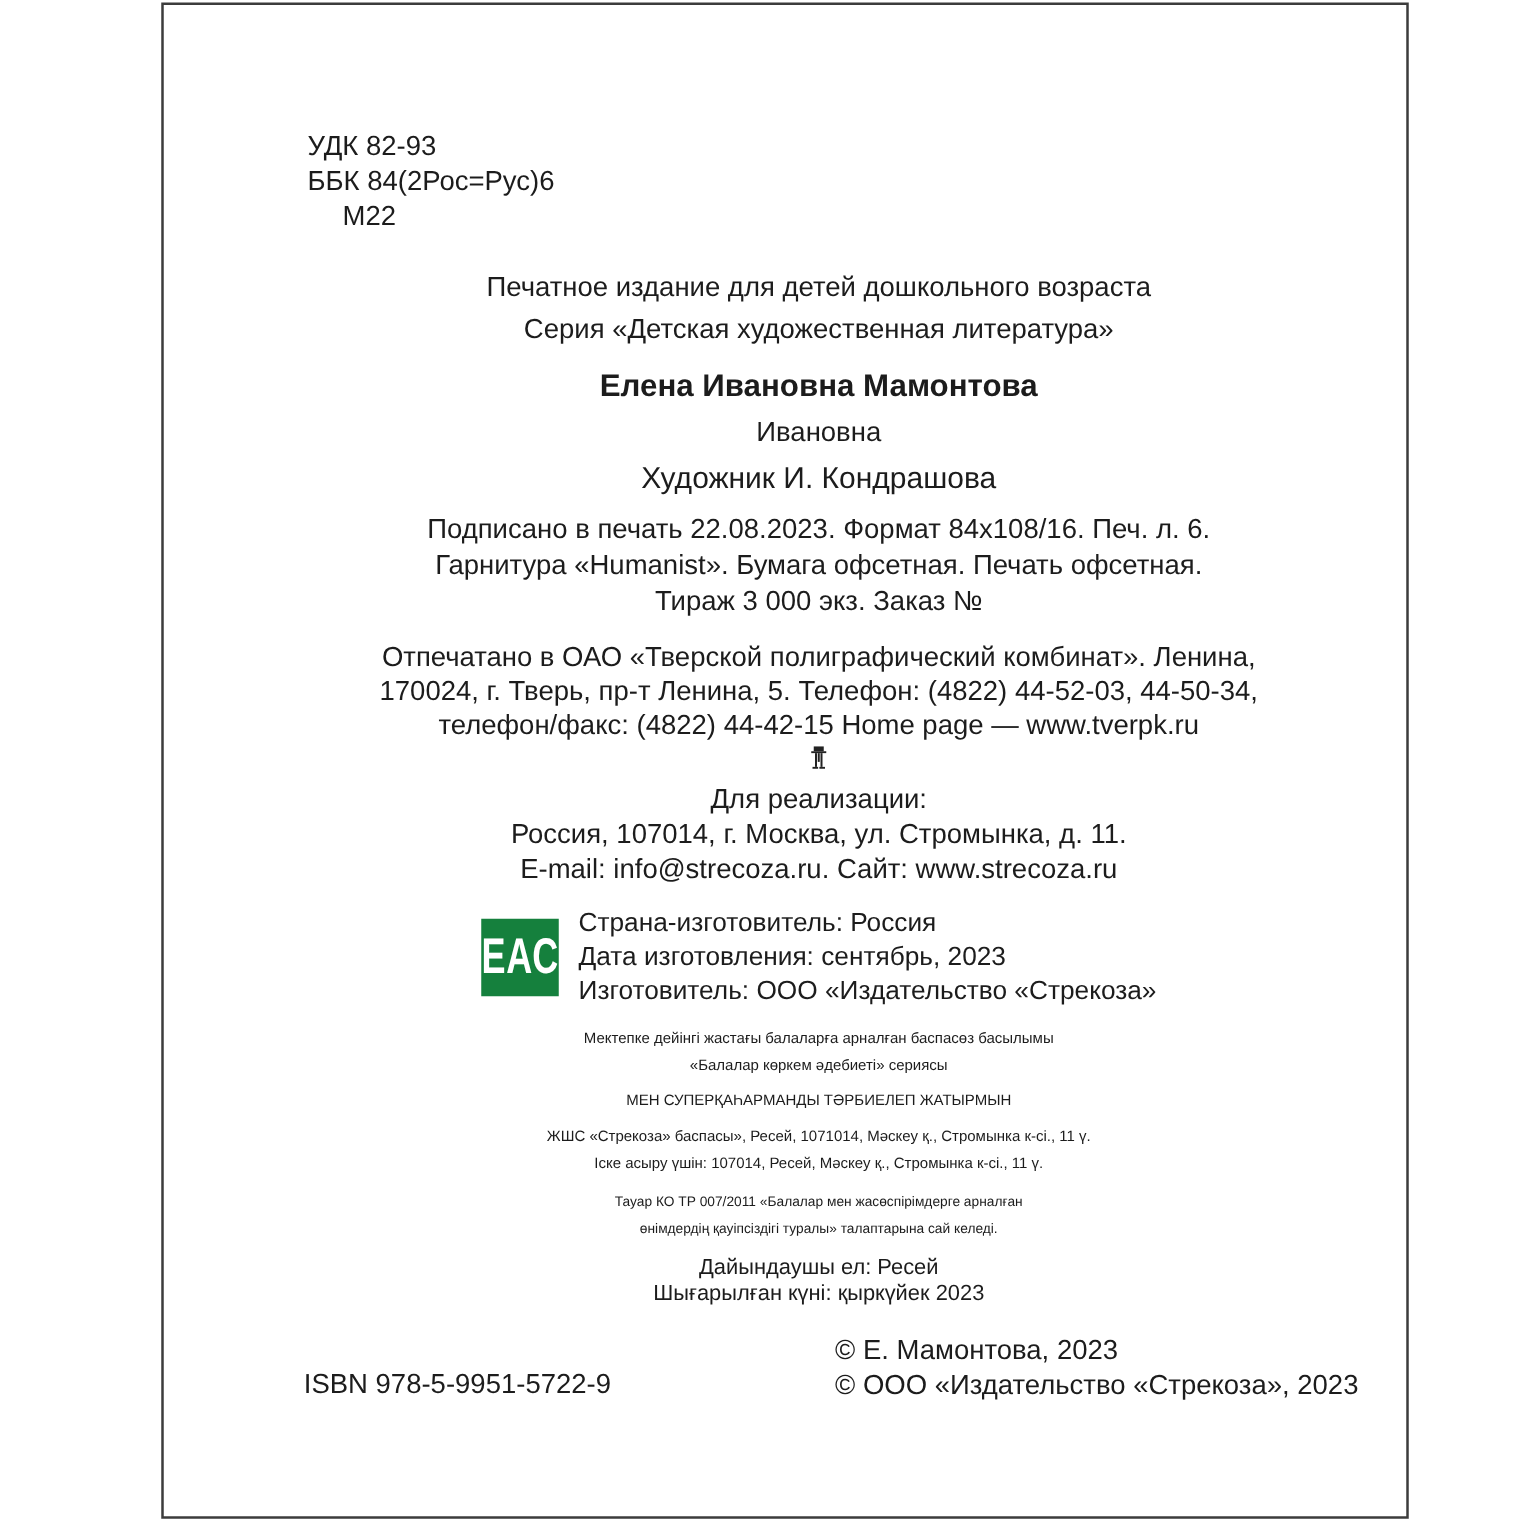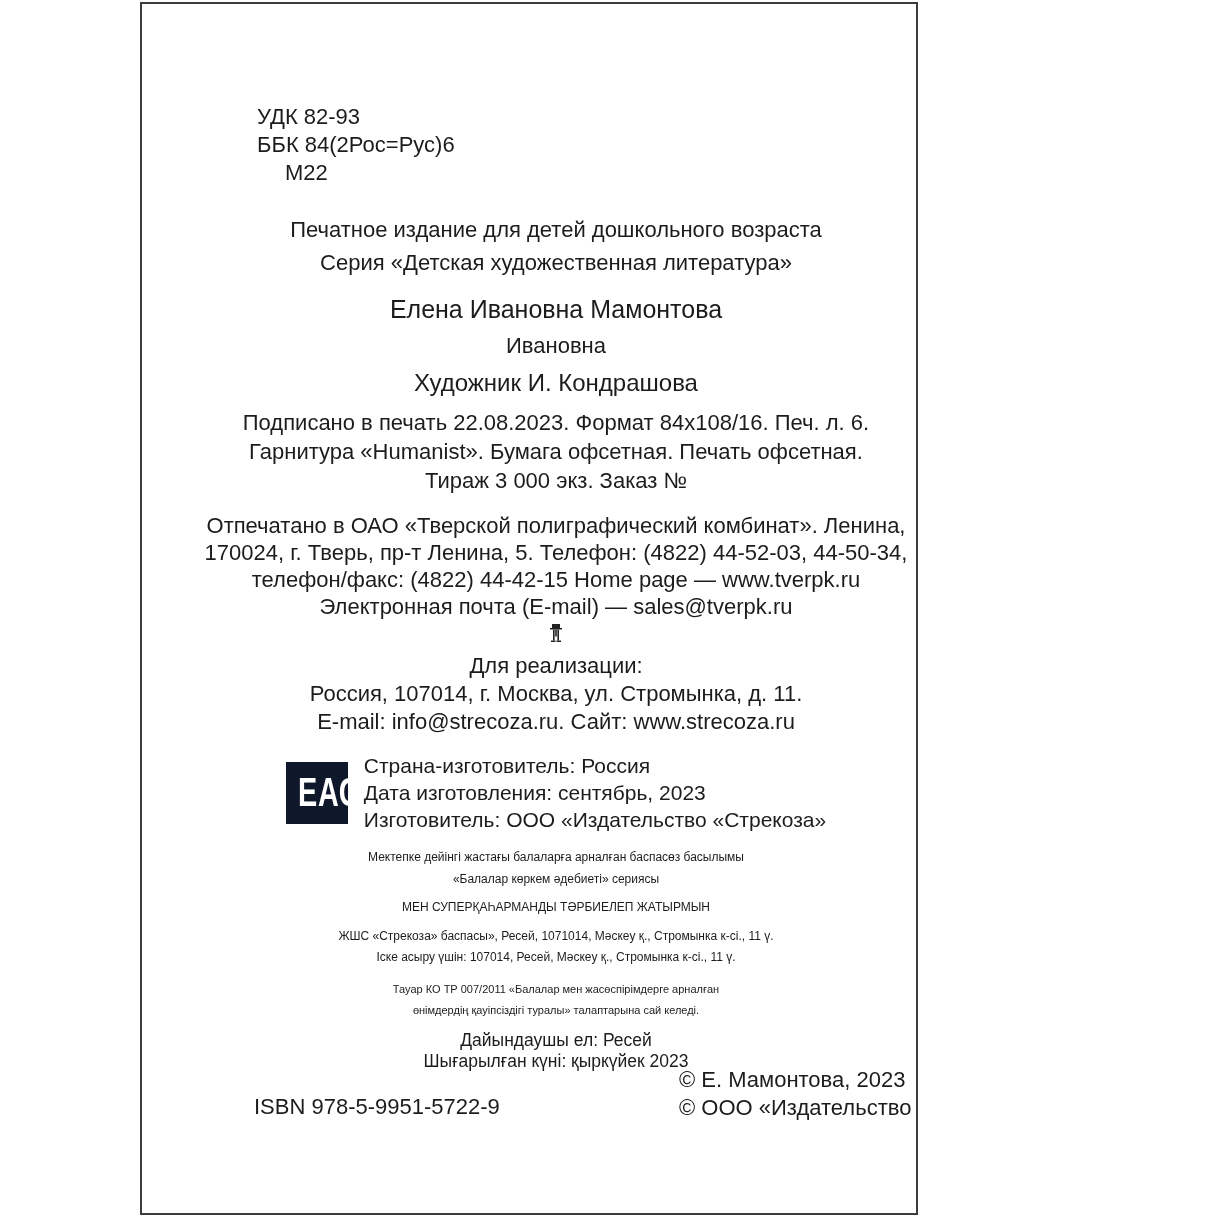--- a/index.html
+++ b/index.html
@@ -7,44 +7,44 @@
     padding: 0;
     background: #ffffff;
     width: 1224px;
     height: 1224px;
     font-family: "Liberation Sans", "DejaVu Sans", sans-serif;
     color: #1c1c1c;
     -webkit-font-smoothing: antialiased;
   }
   .page-frame {
     position: absolute;
-    left: 140px;
+    left: 129px;
     top: 2px;
-    width: 778px;
+    width: 998px;
     height: 1213px;
     border: 2px solid #3c3c3c;
     background: #ffffff;
     box-sizing: border-box;
     overflow: hidden;
   }
   .codes-block {
     margin: 99px 0 0 115px;
     font-size: 22px;
     line-height: 28px;
   }
   .codes-block .author-code { padding-left: 28px; }
 
   .center-col {
     text-align: center;
     padding-left: 54px; 
   }
   .ln { white-space: pre; }
 
   .edition-block { margin-top: 26px; font-size: 22px; line-height: 33px; }
-  .author-name  { margin-top: 16px; font-size: 25px; font-weight: normal; }
+  .author-name  { margin-top: 16px; font-size: 25px; font-weight: bold; }
   .book-title   { margin-top: 13px; font-size: 33px; font-weight: bold; letter-spacing: 0.5px; }
   .genre        { margin-top: 9px;  font-size: 22px; }
   .artist       { margin-top: 10px; font-size: 24px; }
 
   .print-block   { margin-top: 11px; font-size: 22px; line-height: 29px; }
   .publisher-block { margin-top: 17px; font-size: 22px; line-height: 28px; }
   .printing-block  { margin-top: 17px; font-size: 22px; line-height: 27px; }
 
   .printers-mark { margin-top: 4px; height: 22px; }
 
@@ -53,23 +53,24 @@
   .eac-row {
     margin-top: 16px;
     display: flex;
     justify-content: center;
     align-items: center;
     gap: 16px;
     text-align: left;
   }
   .eac-logo {
     width: 62px; height: 62px;
-    background: #0f172a;
+    background: #15803d;
     display: flex;
     align-items: center;
+    justify-content: center;
     flex: 0 0 auto;
   }
   .eac-letters {
     color: #ffffff;
     font-weight: bold;
     font-size: 40px;
     letter-spacing: 1px;
     transform: scaleX(0.72);
     font-family: "Liberation Sans", sans-serif;
   }
@@ -119,21 +120,20 @@
       <div class="ln">Подписано в печать 22.08.2023. Формат 84х108/16. Печ. л. 6.</div>
       <div class="ln">Гарнитура «Humanist». Бумага офсетная. Печать офсетная.</div>
       <div class="ln">Тираж 3 000 экз. Заказ №</div>
     </div>
 
 
     <div class="printing-block">
       <div class="ln">Отпечатано в ОАО «Тверской полиграфический комбинат». Ленина,</div>
       <div class="ln">170024, г. Тверь, пр-т Ленина, 5. Телефон: (4822) 44-52-03, 44-50-34,</div>
       <div class="ln">телефон/факс: (4822) 44-42-15 Home page — www.tverpk.ru</div>
-      <div class="ln">Электронная почта (E-mail) — sales@tverpk.ru</div>
     </div>
 
     <div class="printers-mark">
       <svg width="16" height="20" viewBox="0 0 16 20" aria-hidden="true">
         <rect x="4" y="0" width="8" height="4" fill="#222"></rect>
         <rect x="2" y="4" width="12" height="1.5" fill="#222"></rect>
         <rect x="5" y="5.5" width="1.6" height="11" fill="#222"></rect>
         <rect x="9.4" y="5.5" width="1.6" height="11" fill="#222"></rect>
         <rect x="7.2" y="5.5" width="1.6" height="7" fill="#222"></rect>
         <rect x="3" y="16.5" width="4.5" height="1.5" fill="#222"></rect>

